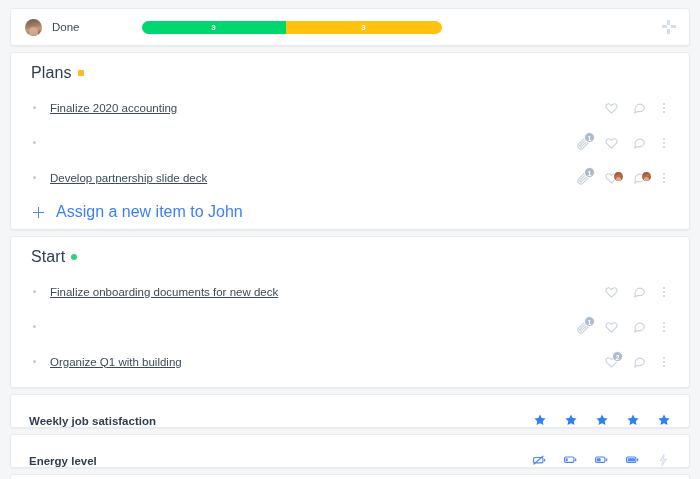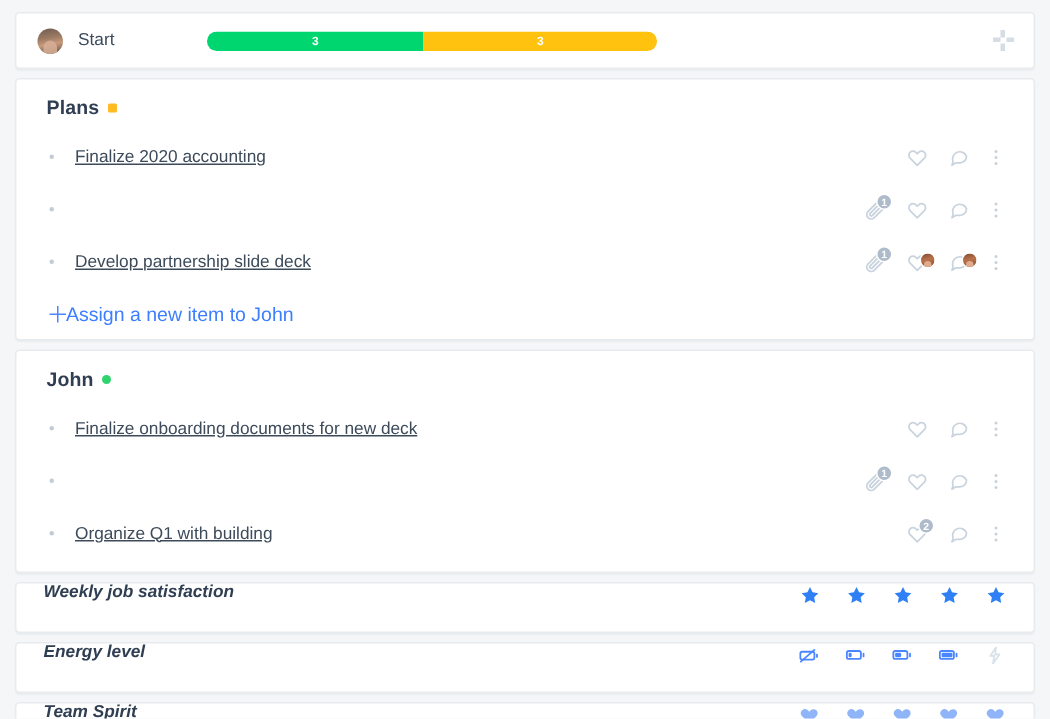--- a/index.html
+++ b/index.html
@@ -46,21 +46,21 @@
   .expand-btn { margin-left: auto; width: 16px; height: 16px; position: relative; cursor: pointer; }
   .expand-btn i { position: absolute; background: #d6dde5; display: block; }
   .eb-a { left: 1px; top: 6px; width: 5px; height: 3px; }
   .eb-b { right: 1px; top: 6px; width: 5px; height: 3px; }
   .eb-c { top: 1px; left: 6px; width: 3px; height: 5px; }
   .eb-d { bottom: 1px; left: 6px; width: 3px; height: 5px; }
 
   
   .section { margin-top: 6px; padding: 0 0 0 0; }
   .sec-head { display: flex; align-items: center; padding: 11px 0 8px 20px; }
-  .sec-title { font-size: 13px; font-weight: 700; color: #2f3e52; letter-spacing: .1px; }
+  .sec-title { font-size: 16px; font-weight: 400; color: #2f3e52; letter-spacing: .1px; }
   .sec-dot { width: 6px; height: 6px; margin-left: 6px; border-radius: 1px; }
   .sec-dot.round { border-radius: 50%; }
 
   .task {
     display: flex; align-items: center; height: 35px;
     padding: 0 14px 0 22px; position: relative;
   }
   .bullet { width: 3px; height: 3px; background: #c3ccd6; border-radius: 50%; flex: 0 0 auto; }
   .task-text { font-size: 11.5px; color: #3c4a5a; margin-left: 14px; white-space: nowrap; text-decoration: underline; }
   .task-text .mention { color: #3d7eff; }
@@ -88,40 +88,40 @@
   .kebab { width: 22px; display: flex; flex-direction: column; align-items: center;
            justify-content: center; gap: 2px; cursor: pointer; }
   .kebab i { width: 2px; height: 2px; border-radius: 50%; background: #c8d1da; display: block; }
 
   
   .assign { display: flex; align-items: center; height: 34px; padding-left: 22px; cursor: pointer; }
   .plus { width: 11px; height: 11px; position: relative; flex: 0 0 auto; }
   .plus i { position: absolute; background: #4a86ff; }
   .plus i:first-child { left: 0; top: 5px; width: 11px; height: 1.4px; }
   .plus i:last-child  { top: 0; left: 5px; width: 1.4px; height: 11px; }
-  .assign-label { font-size: 13px; color: #3d7eff; margin-left: 0; }
+  .assign-label { font-size: 16px; color: #3d7eff; margin-left: 12px; }
 
   
   .rating-row {
-    display: flex; align-items: flex-start; height: 34px;
-    padding: 0 18px 0 18px; margin-top: 6px; font-style: italic;
+    display: flex; align-items: flex-end; height: 34px;
+    padding: 0 18px 0 18px; margin-top: 6px;
   }
   .rating-label { font-size: 11.5px; font-weight: 700; color: #2f3e52; }
   .rating-icons { margin-left: auto; display: flex; align-items: center; gap: 16px; }
   .ri { width: 15px; height: 15px; display: flex; align-items: center; justify-content: center; cursor: pointer; }
 </style>
 </head>
 <body>
 
 <div class="page">
 
   <div class="card">
     <div class="hdr">
       <div class="avatar"></div>
-      <div class="hdr-name">Start</div>
+      <div class="hdr-name">Done</div>
 
       <div class="progress-wrap">
         <div class="progress" id="progress">
             <div class="seg" style="background: rgb(0, 214, 111); flex: 48 1 0%;">3</div>
             <div class="seg" style="background: rgb(255, 194, 14); flex: 52 1 0%;">3</div>
           </div>
       </div>
 
       <div class="expand-btn">
         <i class="eb-a"></i>
@@ -218,21 +218,21 @@
         <div class="assign">
           <span class="plus">
             <i></i>
             <i></i>
           </span>
           <span class="assign-label">Assign a new item to John</span>
         </div>
       </div>
       <div class="card section" style="padding-bottom: 8px;">
         <div class="sec-head">
-          <span class="sec-title">John</span>
+          <span class="sec-title">Start</span>
           <span class="sec-dot round" style="background: rgb(47, 212, 110);"></span>
         </div>
         <div class="task">
           <span class="bullet"></span>
           <span class="task-text"><span>Finalize onboarding documents for new deck</span></span>
           <div class="actions">
             <div class="act"></div>
             <div class="act">
               <svg width="13" height="13" viewBox="0 0 24 24" fill="none" stroke="#c9d3de" stroke-width="2.1" stroke-linejoin="round">
                 <path d="M20.8 6.6a5 5 0 0 0-7.1 0L12 8.3l-1.7-1.7a5 5 0 1 0-7.1 7.1l8.8 8.8 8.8-8.8a5 5 0 0 0 0-7.1z"></path>

